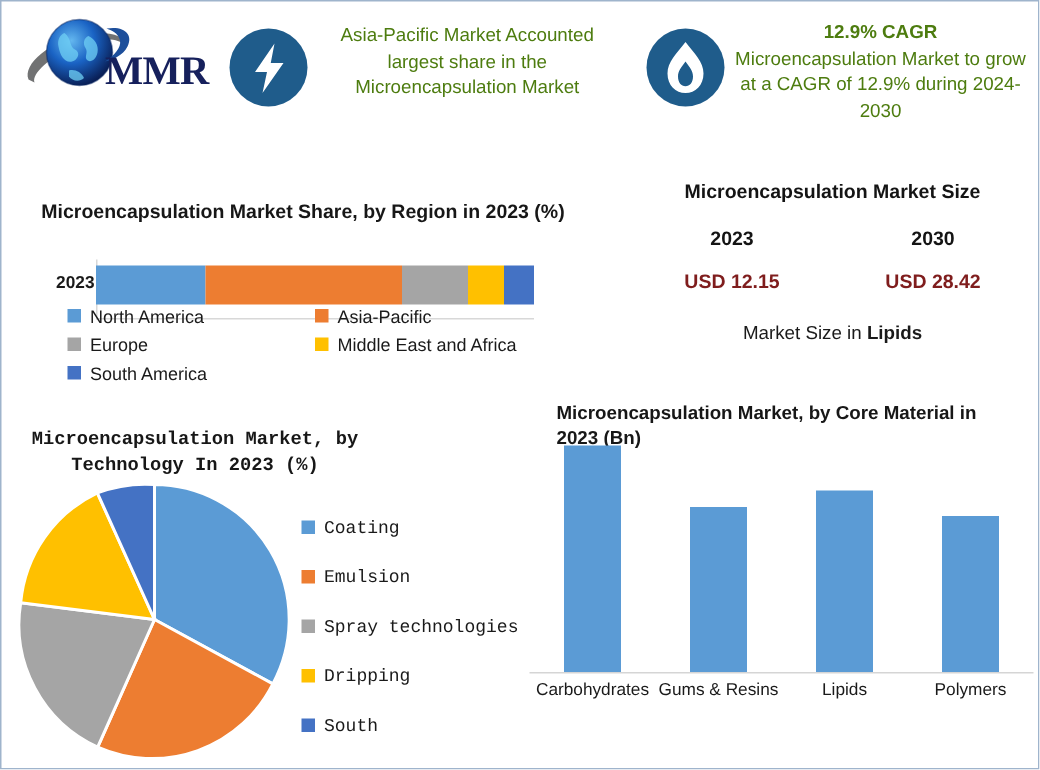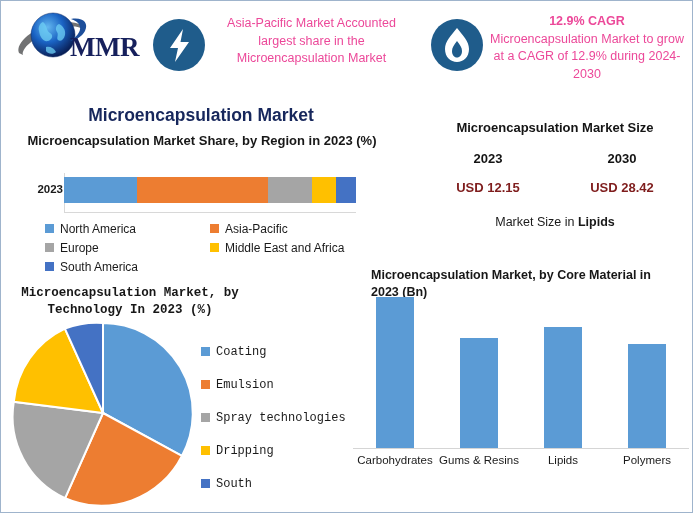--- a/index.html
+++ b/index.html
@@ -49,21 +49,21 @@
   }
   .icon-bolt { left: 152px; top: 18px; width: 52px; height: 52px; }
   .icon-flame { left: 430px; top: 18px; width: 52px; height: 52px; }
   .badge-icon svg { display: block; }
 
   .header-text {
     position: absolute;
     text-align: center;
     font-size: 12.5px;
     line-height: 17.5px;
-    color: #ec4899;
+    color: #4d7c0f;
   }
   .ht-left  { left: 208px; top: 14px; width: 205px; }
   .ht-right { left: 486px; top: 12px; width: 200px; }
   .ht-right .cagr-head {
     font-weight: bold;
     display: block;
   }
 
   
   .main-title {
@@ -114,21 +114,21 @@
     position: absolute;
     left: 55px; top: 0px;
     width: 292px; height: 40px;
     border-left: 1px solid #d8d8d8;
     border-bottom: 1px solid #d8d8d8;
     box-sizing: border-box;
   }
 
   .region-legend {
     position: absolute;
-    left: 36px; top: 86px;
+    left: 36px; top: 68px;
     width: 330px;
     display: flex;
     flex-wrap: wrap;
   }
   .region-legend .leg-item {
     width: 50%;
     display: flex;
     align-items: center;
     height: 19px;
     font-size: 12px;
@@ -306,21 +306,20 @@
         <path d="M26 22 C23 26 21 28.5 21 32 C21 36 23.2 38.5 26 38.5 C28.8 38.5 31 36 31 32 C31 28.5 29 26 26 22 Z" fill="#1f5c8b"></path>
       </svg>
     </div>
 
     <div class="header-text ht-right">
       <span class="cagr-head">12.9% CAGR</span>
       <span>Microencapsulation Market to grow at a CAGR of 12.9% during 2024-2030</span>
     </div>
   </div>
 
-  <div class="main-title">Microencapsulation Market</div>
 
   <div class="region-panel">
     <div class="chart-title">Microencapsulation Market Share, by Region in 2023 (%)</div>
 
     <div class="region-plot">
       <div class="plot-frame"></div>
       <div class="region-year">2023</div>
       <div class="stack-bar">
         <div class="stack-seg" style="width:25%;background:#5b9bd5;"></div>
         <div class="stack-seg" style="width:45%;background:#ed7d31;"></div>

